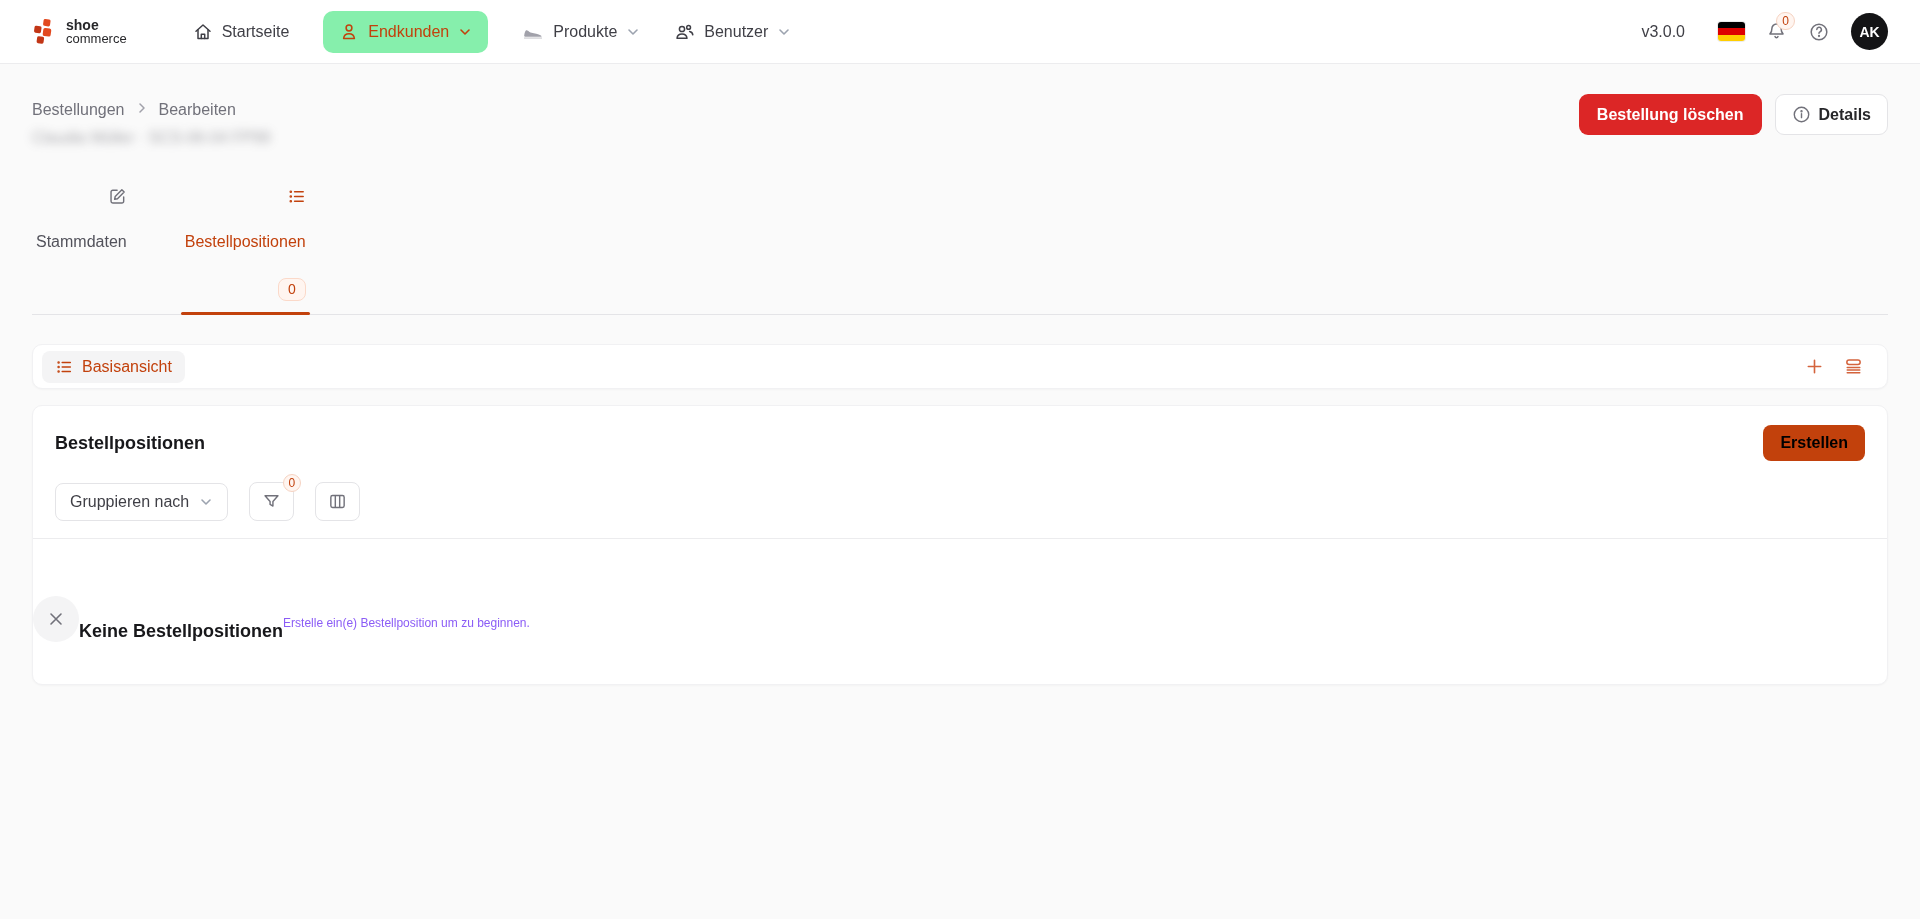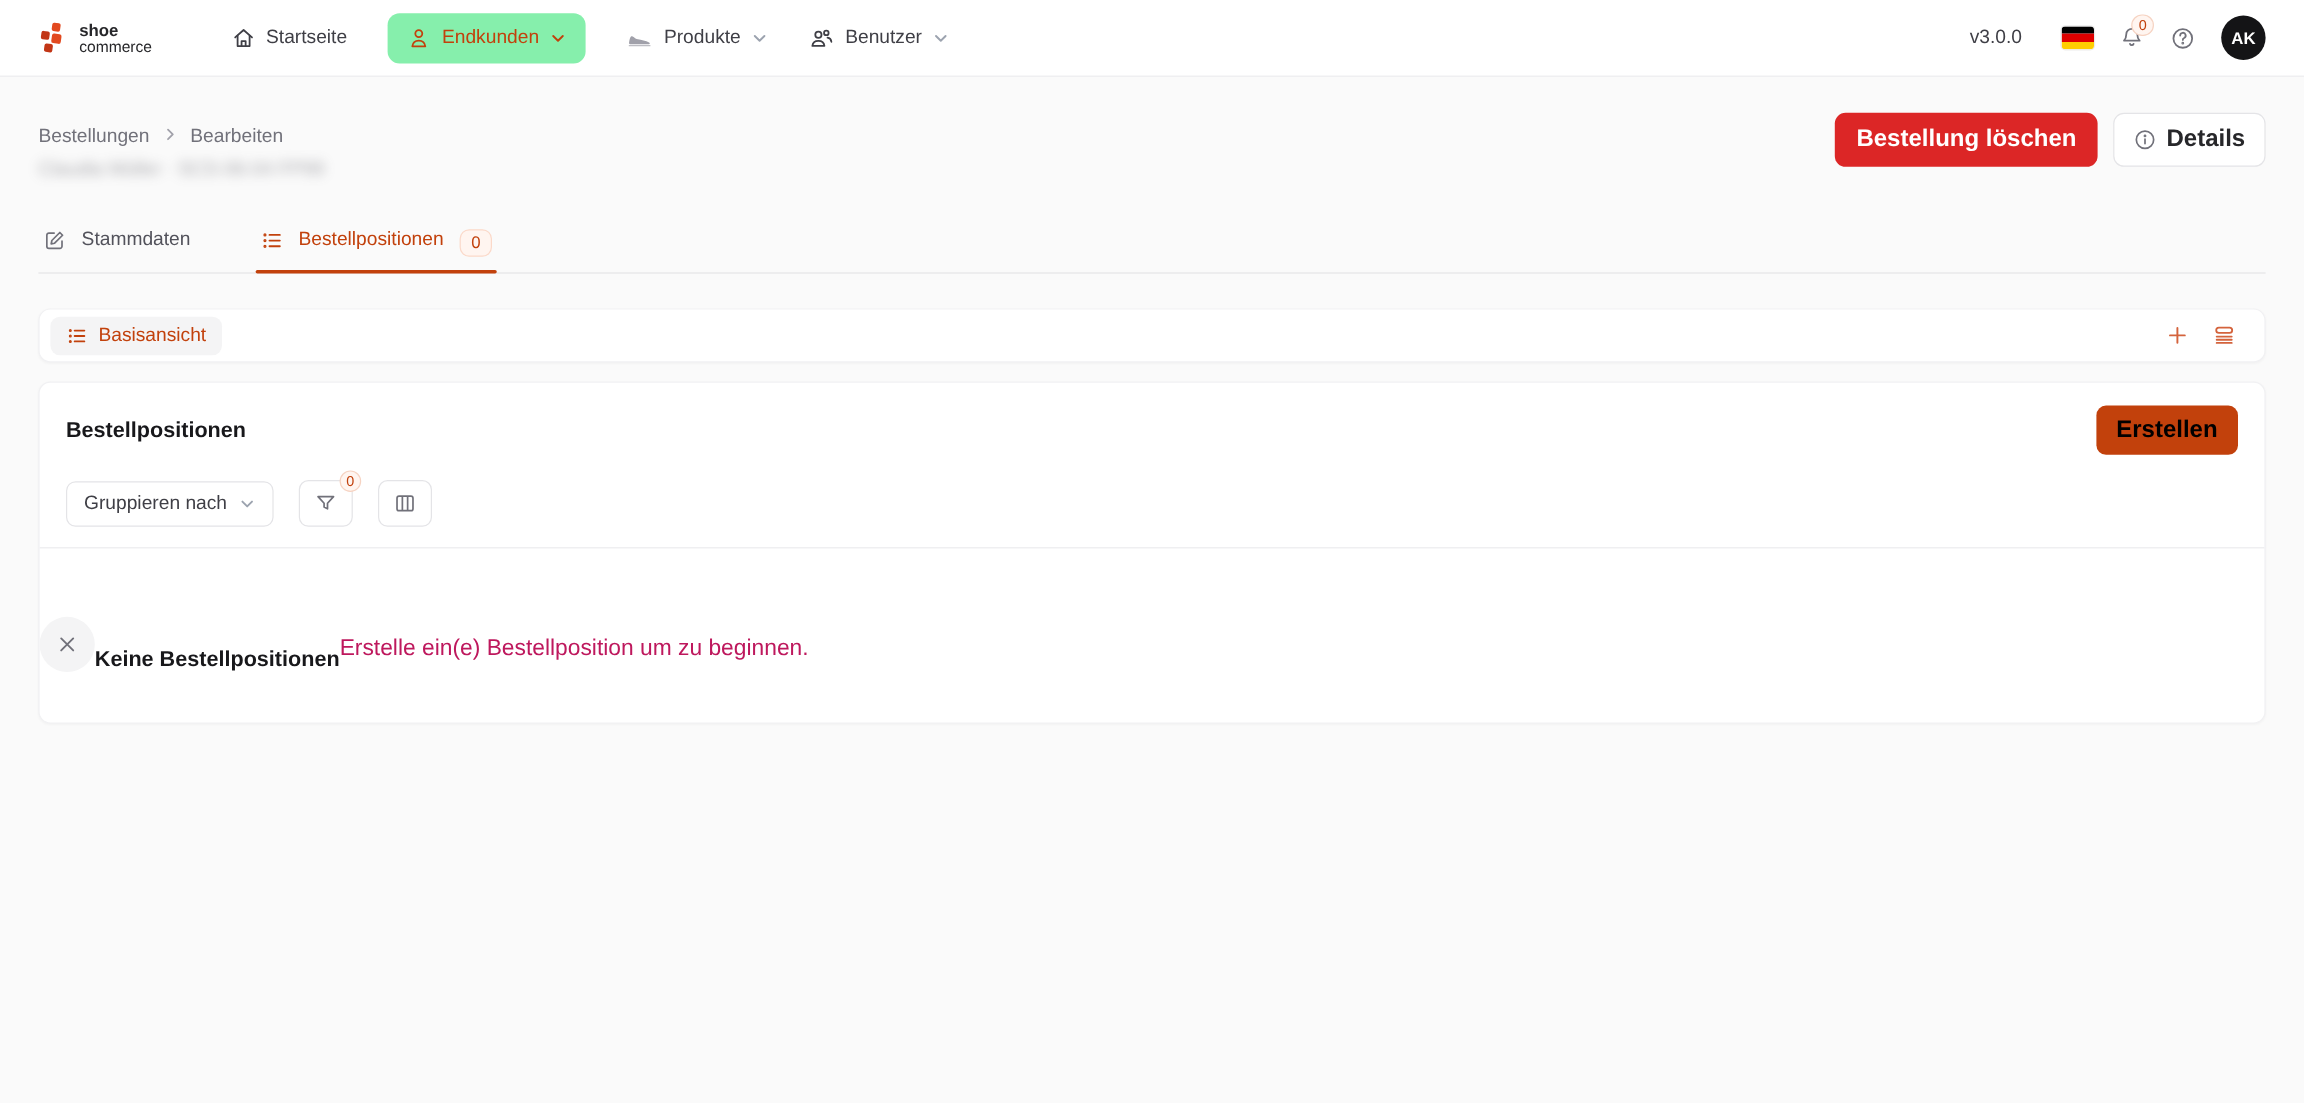--- a/index.html
+++ b/index.html
@@ -48,28 +48,28 @@
   }
 
   
   .page-header { display:flex; padding:30px 32px 0; align-items:flex-end; }
   .crumbs { display:flex; align-items:flex-start; gap:10px; font-size:16px; color:#71717a; }
   .crumb { cursor:pointer; }
   .crumb-sep { color:#a1a1aa; }
   .page-title { font-size:33px; font-weight:bold; letter-spacing:-.3px; margin-top:8px; color:#18181b; }
   .redacted { font-size:16px; color:#52525b; margin-top:10px; filter:blur(5px); opacity:.5; user-select:none; }
   .header-actions { margin-left:auto; display:flex; gap:13px; margin-bottom:12px; }
-  .btn { border:none; cursor:pointer; font-family:inherit; border-radius:9px; font-size:20px; font-weight:bold; display:flex; align-items:center; gap:8px; }
+  .btn { border:none; cursor:pointer; font-family:inherit; border-radius:9px; font-size:16px; font-weight:bold; display:flex; align-items:center; gap:8px; }
   .btn-danger { background:#dc2626; color:#fff; padding:10px 18px; }
   .btn-outline { background:#fff; color:#27272a; padding:10px 16px; border:1px solid #e4e4e7; }
   .btn-outline svg { color:#71717a; }
 
   
   .tabs { margin:40px 32px 0; display:flex; gap:50px; border-bottom:1px solid #e4e4e7; }
-  .tab { display:flex; align-items:flex-start; gap:13px; font-size:16px; color:#52525b; padding:0 4px 13px; cursor:pointer; position:relative; }
+  .tab { display:flex; align-items:flex-end; gap:27px; font-size:16px; color:#52525b; padding:0 4px 13px; cursor:pointer; position:relative;flex-direction:column; }
   .tab svg { color:#71717a; }
   .tab.active { color:#c2410c; }
   .tab.active svg { color:#c2410c; }
   .tab.active::after {
     content:""; position:absolute; left:0; right:0; bottom:-1px; height:3px; background:#c2410c; border-radius:2px;
   }
   .tab-badge {
     font-size:14px; color:#c2410c; background:#fff5f0; border:1px solid #fbd9c9;
     border-radius:8px; padding:1px 9px; line-height:19px;
   }
@@ -111,21 +111,21 @@
   }
   .sq-btn.filter { margin-left:21px; }
   .sq-btn.cols { margin-left:21px; }
 
   .empty { display:flex; flex-direction:row; align-items:center; padding:56px 0 42px; }
   .empty-circle {
     width:46px; height:46px; border-radius:50%; background:#f4f4f5;
     display:flex; align-items:center; justify-content:center; color:#71717a;
   }
   .empty-title { font-size:18px; font-weight:bold; margin-top:26px; color:#18181b; }
-  .empty-sub { font-size:19px; color:#be185d; margin-top:8px; }
+  .empty-sub { font-size:12px; color:#8b5cf6; margin-top:8px; }
 </style>
 </head>
 <body>
 
 <header class="topnav">
   <div class="brand">
     <svg width="26" height="30" viewBox="0 0 26 30">
       <g transform="rotate(8 13 15)">
         <rect x="10" y="2" width="7" height="7" rx="1.6" fill="#e2491f"></rect>
         <rect x="2" y="10" width="7" height="7" rx="1.6" fill="#c23616"></rect>

